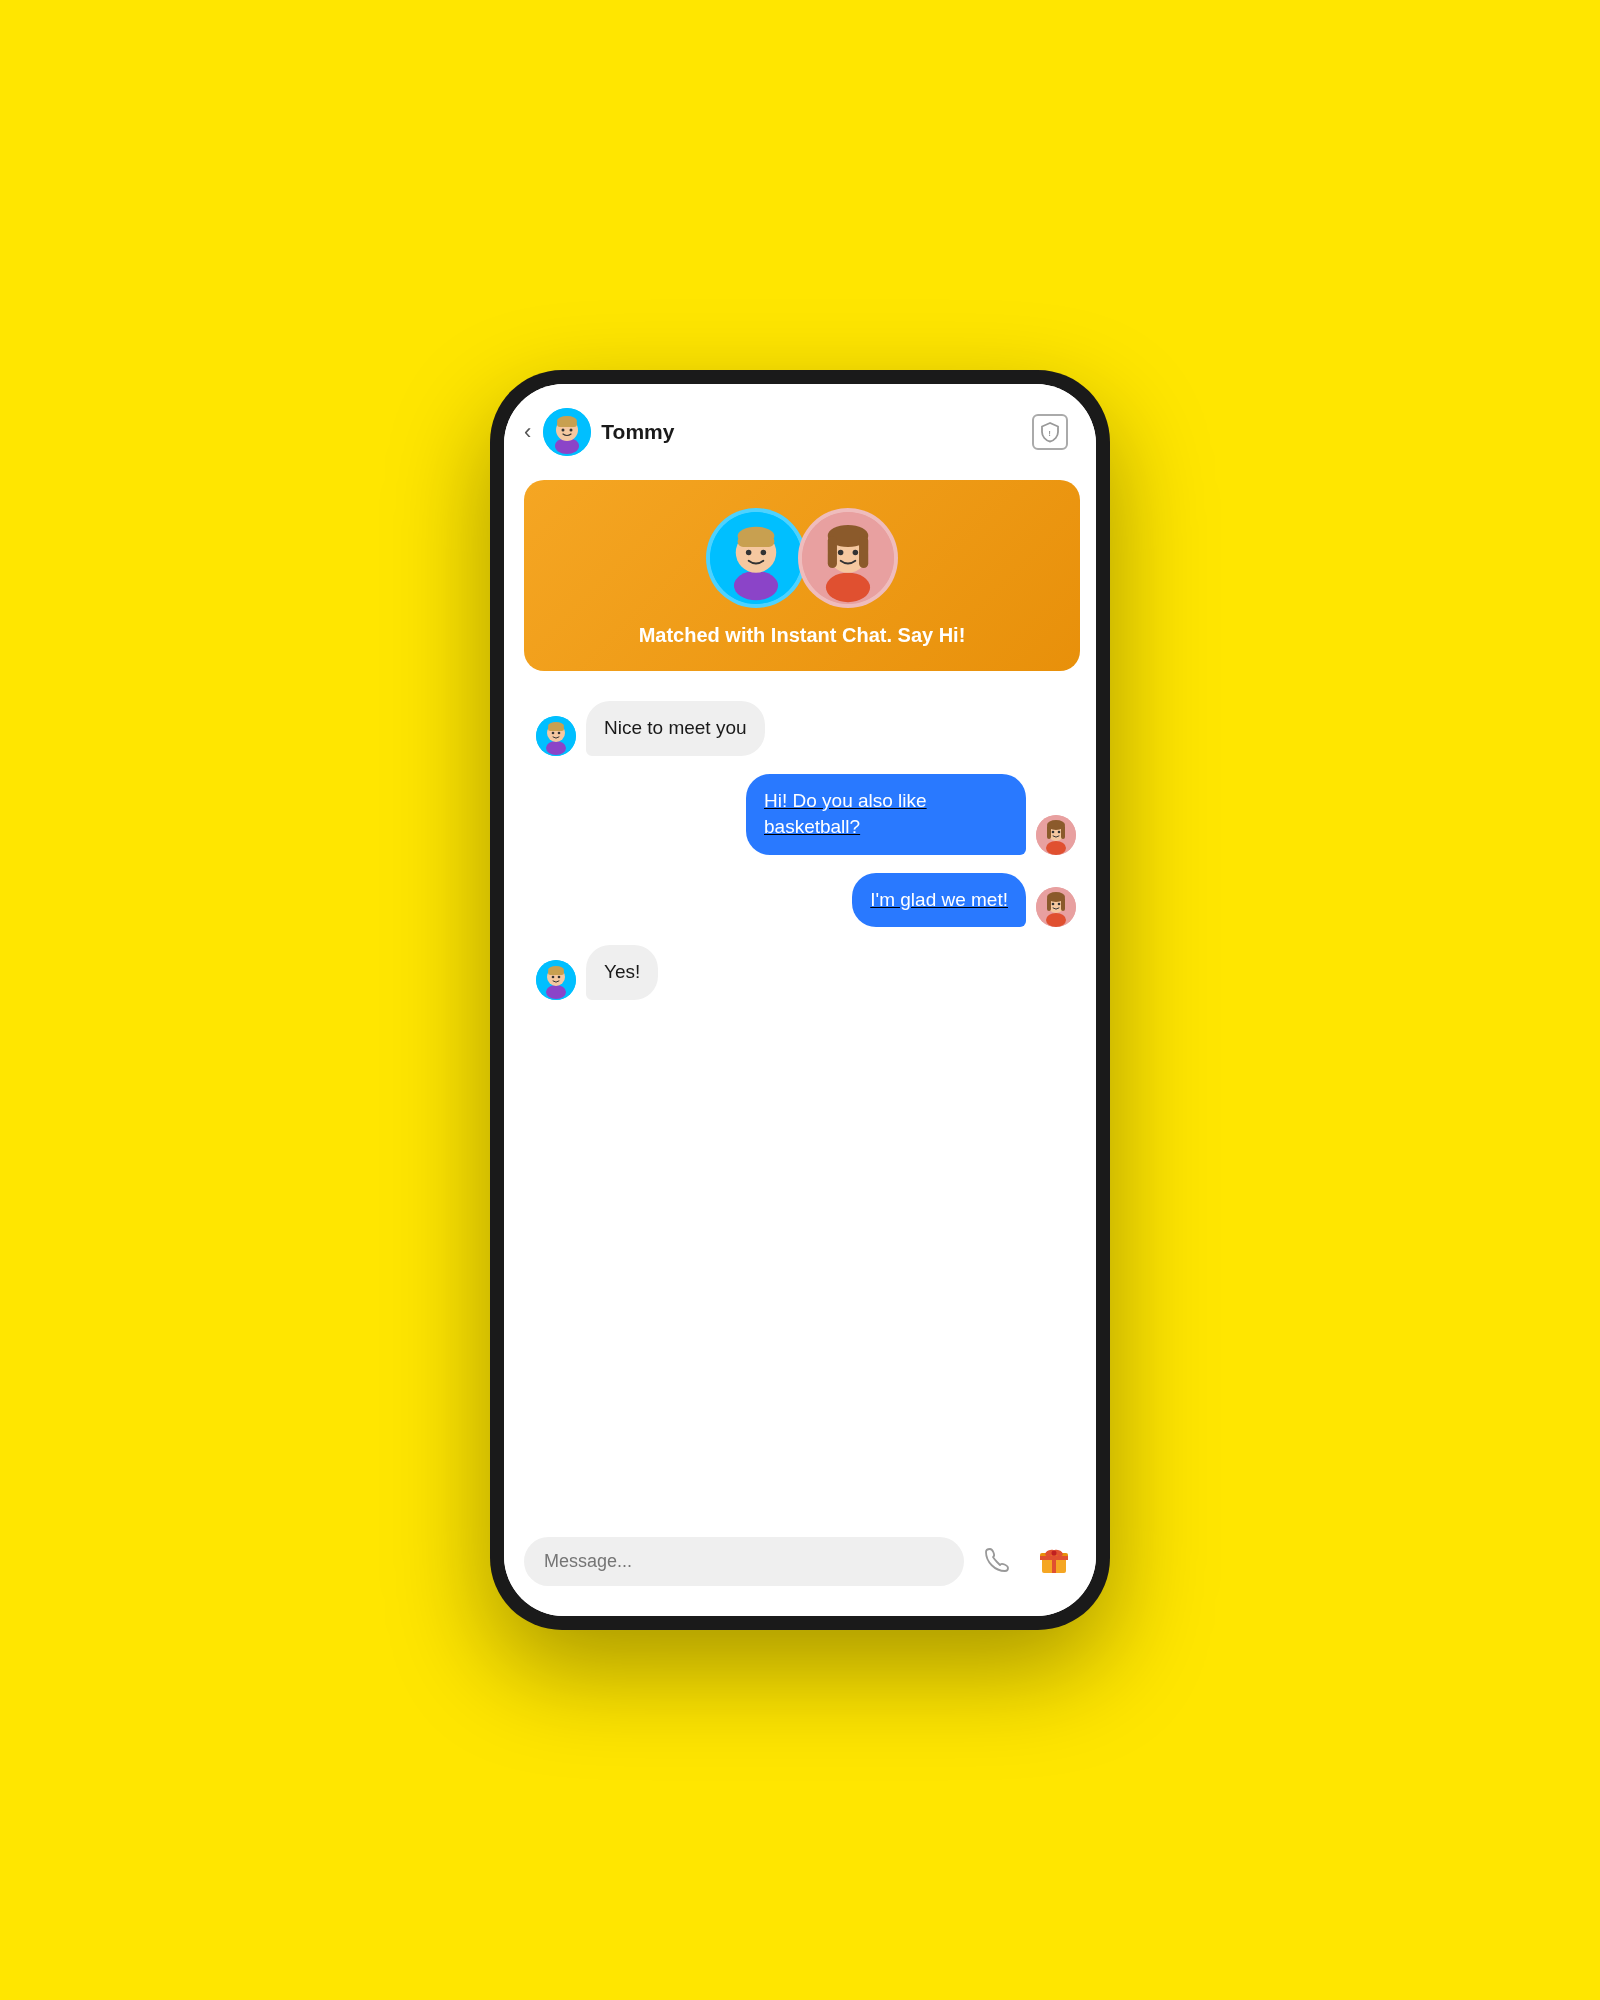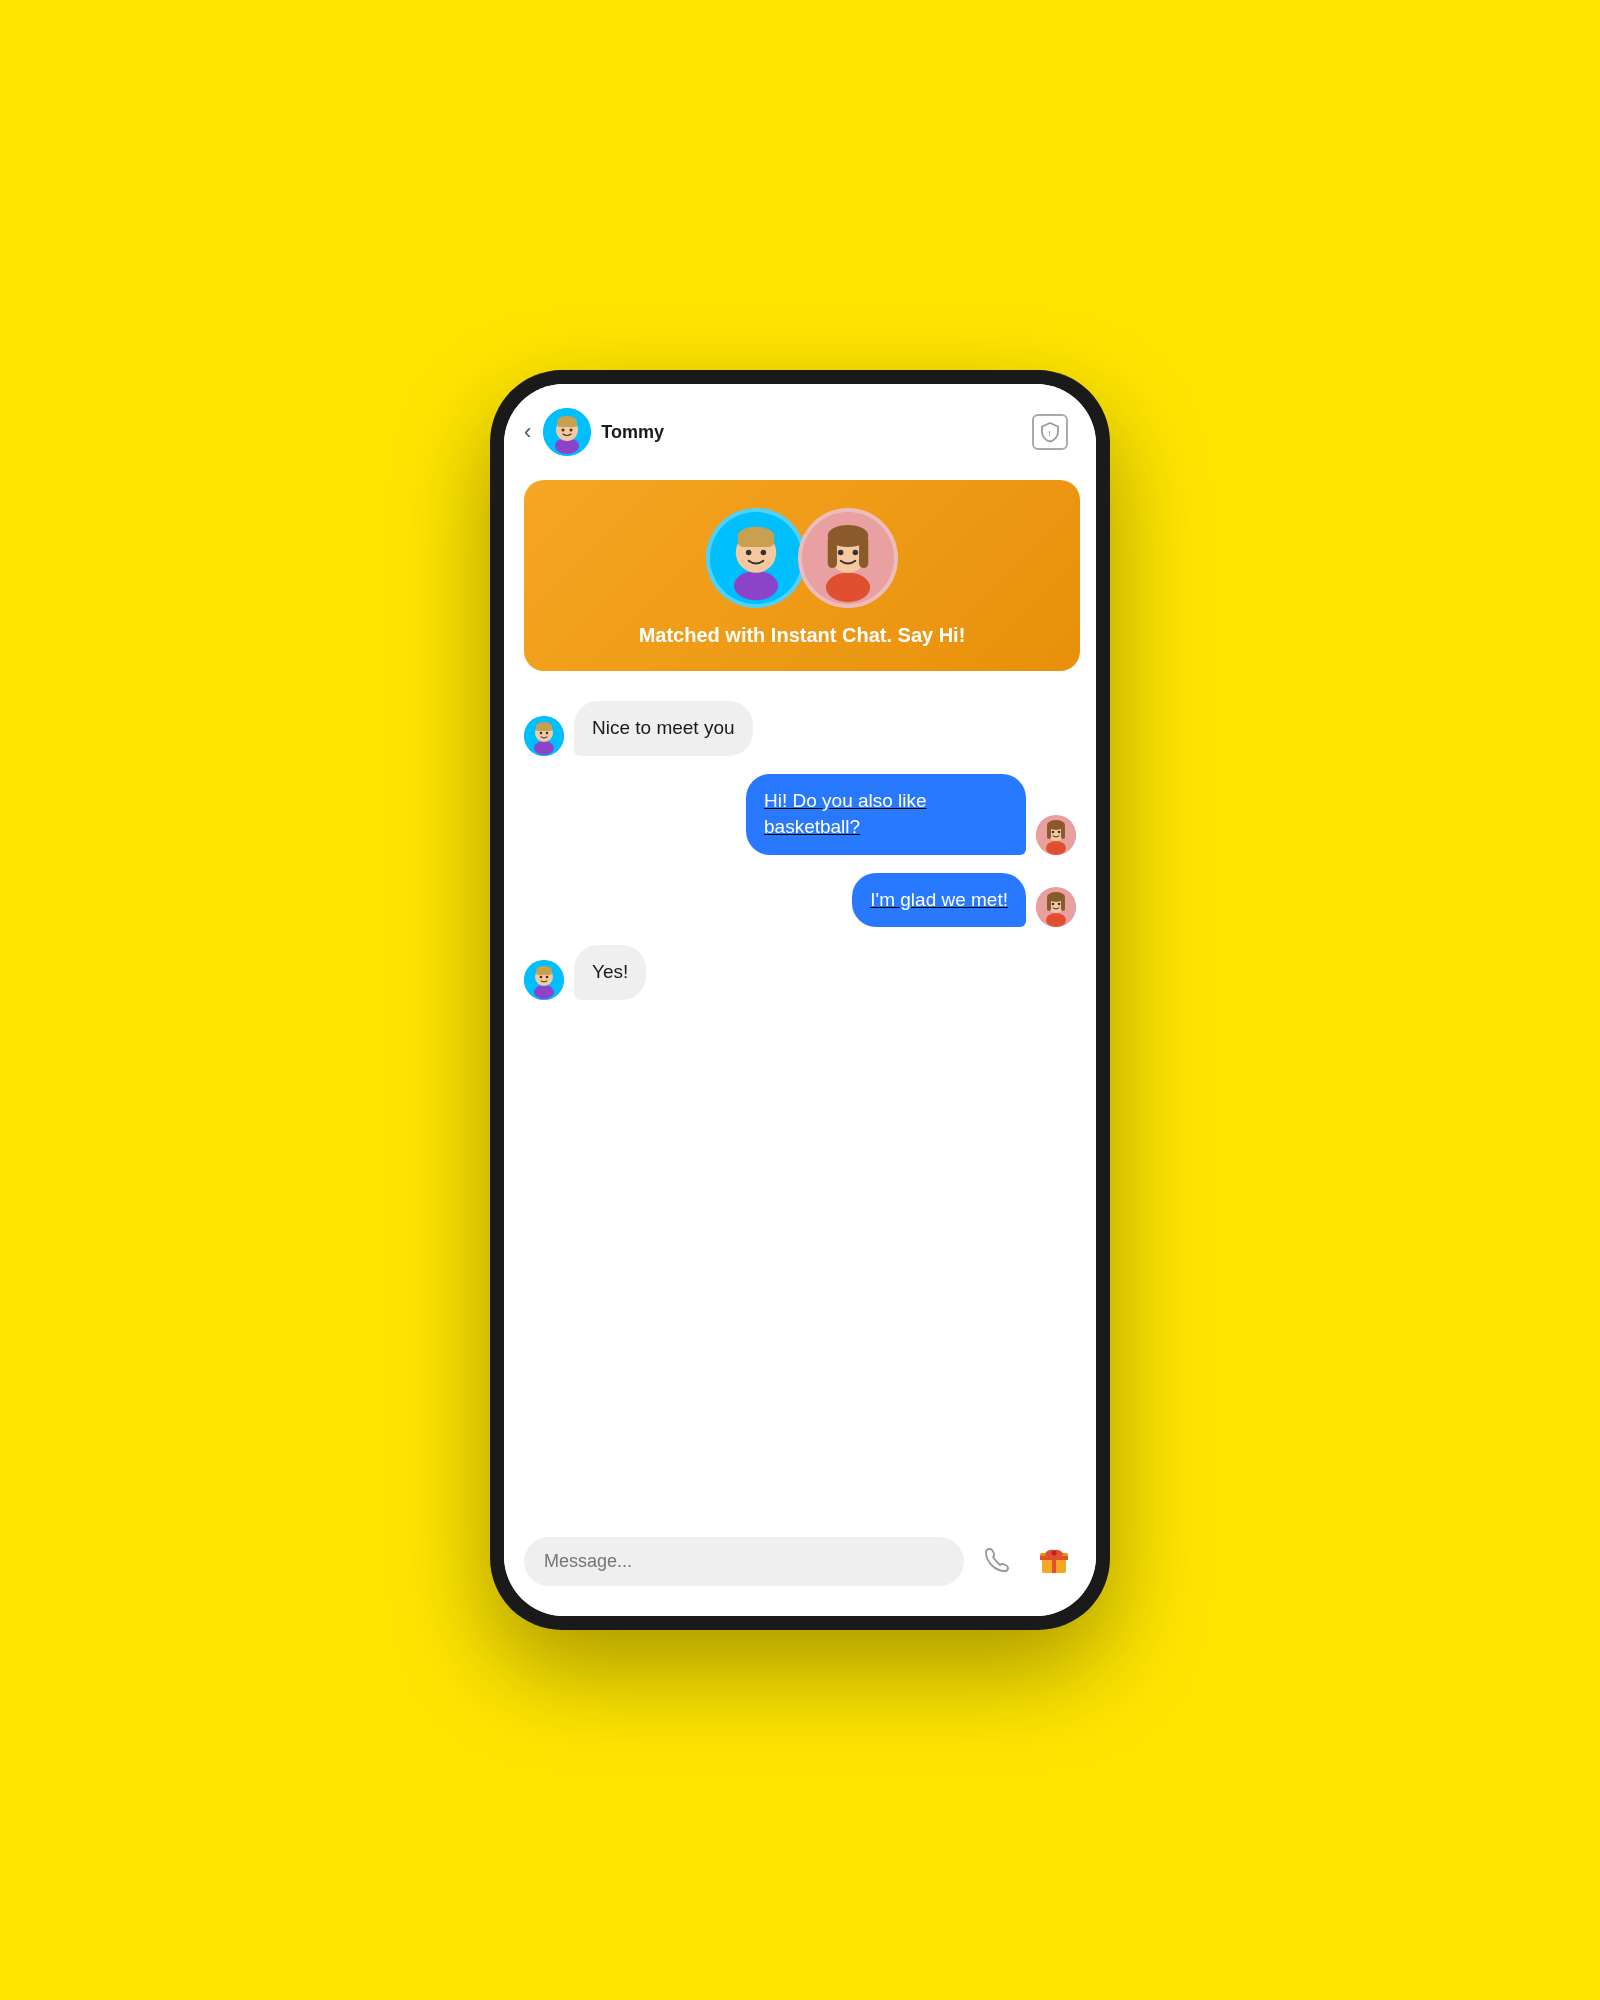--- a/index.html
+++ b/index.html
@@ -63,21 +63,21 @@
       margin-right: 10px;
       flex-shrink: 0;
     }
 
     .avatar-header svg, .avatar-header canvas {
       width: 48px;
       height: 48px;
     }
 
     .header-name {
-      font-size: 18px;
+      font-size: 21px;
       font-weight: 600;
       color: #1a1a1a;
       flex: 1;
     }
 
     .shield-icon {
       width: 36px;
       height: 36px;
       border: 2px solid #aaa;
       border-radius: 6px;
@@ -129,20 +129,21 @@
     }
 
     
     .chat-area {
       flex: 1;
       overflow-y: auto;
       padding: 10px 20px 16px 20px;
       display: flex;
       flex-direction: column;
       gap: 18px;
+      margin-left: 12px;
     }
 
     .message-row {
       display: flex;
       align-items: flex-end;
       gap: 10px;
     }
 
     .message-row.sent {
       flex-direction: row-reverse;

